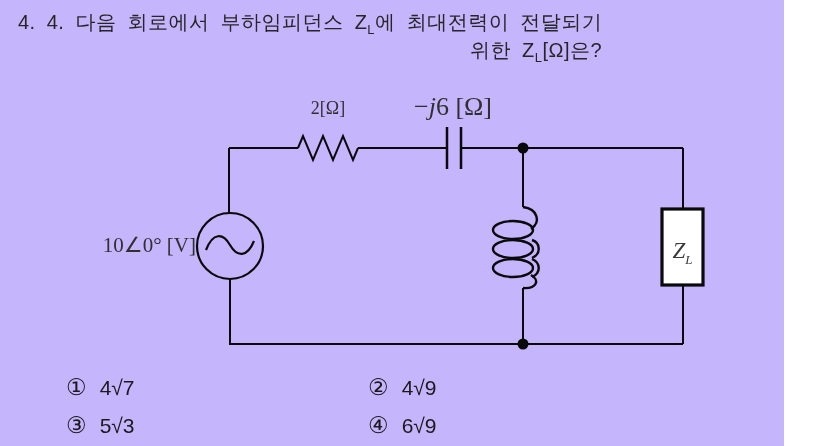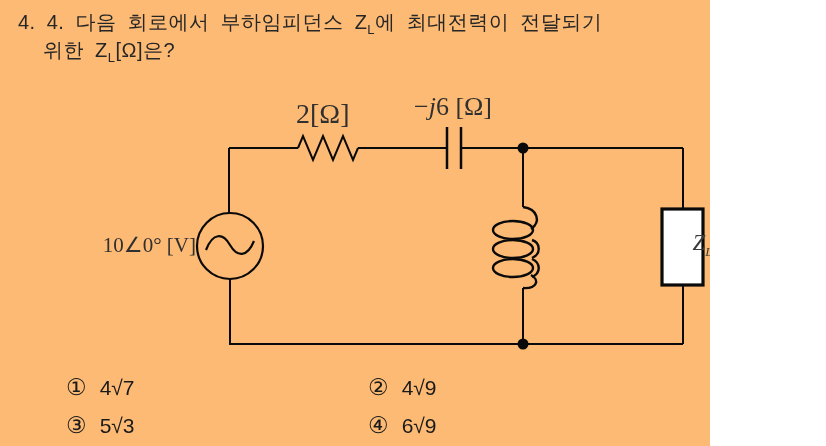--- a/index.html
+++ b/index.html
@@ -1,32 +1,32 @@
 <!DOCTYPE html>
 <html><head>
 <meta charset="utf-8">
 <style>
   html,body{margin:0;padding:0;background:#fff;}
-  .page{position:relative;width:710px;height:446px;background:#fdba74;overflow:hidden;
+  .page{position:relative;width:784px;height:446px;background:#c4b5fd;overflow:hidden;
         font-family:"Liberation Sans",sans-serif;color:#1c1c1c;}
   
   .question{position:absolute;left:18px;top:8px;font-size:20px;line-height:28px;
             color:#262626;letter-spacing:0.5px;word-spacing:5px;white-space:nowrap;}
-  .q-line2{padding-left:25px;}
+  .q-line2{padding-left:25px;text-align:right;}
   .question sub{font-size:13px;line-height:0;}
   
   .circuit-svg{position:absolute;left:0;top:0;}
   
   .clabel{position:absolute;font-family:"Liberation Serif",serif;color:#303030;white-space:nowrap;}
   .clabel i{font-style:italic;}
-  .lbl-resistor{left:296px;top:98px;width:64px;text-align:left;font-size:28px;}
+  .lbl-resistor{left:296px;top:98px;width:64px;text-align:center;font-size:18px;}
   .lbl-capacitor{left:403px;top:92px;width:100px;text-align:center;font-size:26px;}
   .lbl-source{left:68px;top:233px;width:128px;text-align:right;font-size:21px;}
   .lbl-inductor{left:423px;top:233px;width:80px;text-align:right;font-size:22px;}
-  .lbl-load{left:662px;top:230px;width:41px;text-align:center;font-size:23px;color:#3a3a3a;margin-left:20px;}
+  .lbl-load{left:662px;top:238px;width:41px;text-align:center;font-size:23px;color:#3a3a3a;}
   .lbl-load sub{font-size:13px;line-height:0;}
   
   .option{position:absolute;display:flex;align-items:center;gap:13px;font-size:21px;color:#1a1a1a;}
   .opt-num{font-size:23px;}
   .opt-1{left:66px;top:374px;}
   .opt-2{left:368px;top:374px;}
   .opt-3{left:66px;top:412px;}
   .opt-4{left:368px;top:412px;}
 </style>
 </head>

